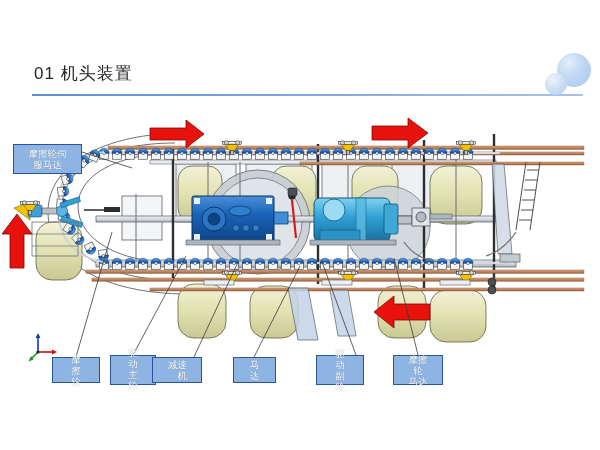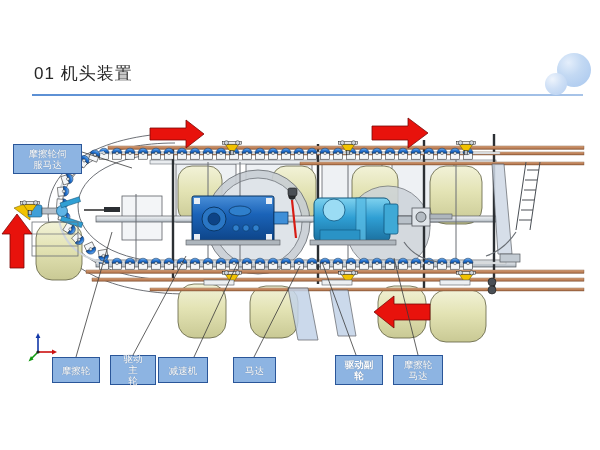--- a/index.html
+++ b/index.html
@@ -60,31 +60,31 @@
     position: absolute;
     background: #8db4e2;
     border: 1px solid #2a5699;
     color: #ffffff;
     font-size: 9.5px;
     line-height: 11px;
     text-align: center;
     display: flex;
     align-items: center;
     justify-content: center;
-    padding: 1px 8px;
+    padding: 1px 14px;
     white-space: pre-line;
     font-weight: 500;
     text-shadow: 0 0 1px rgba(0,0,0,.35);
   }
   #callout-friction-servo { left: 13px; top: 144px; width: 69px; height: 30px; }
   #callout-friction-wheel { left: 52px; top: 357px; width: 48px; height: 26px; }
   #callout-main-drive    { left: 110px; top: 355px; width: 46px; height: 30px; font-family: Liberation Mono, monospace; }
-  #callout-reducer       { left: 158px; top: 357px; width: 50px; height: 26px; }
+  #callout-reducer       { left: 152px; top: 357px; width: 50px; height: 26px; text-align: right; }
   #callout-motor         { left: 233px; top: 357px; width: 43px; height: 26px; }
-  #callout-aux-drive     { left: 335px; top: 355px; width: 48px; height: 30px; font-weight: bold; }
+  #callout-aux-drive     { left: 316px; top: 355px; width: 48px; height: 30px; }
   #callout-friction-motor{ left: 393px; top: 355px; width: 50px; height: 30px; }
 
   
   #leaders { position: absolute; left: 0; top: 0; width: 600px; height: 450px; pointer-events: none; }
 </style>
 </head>
 <body>
 
 <div id="slide">
 

